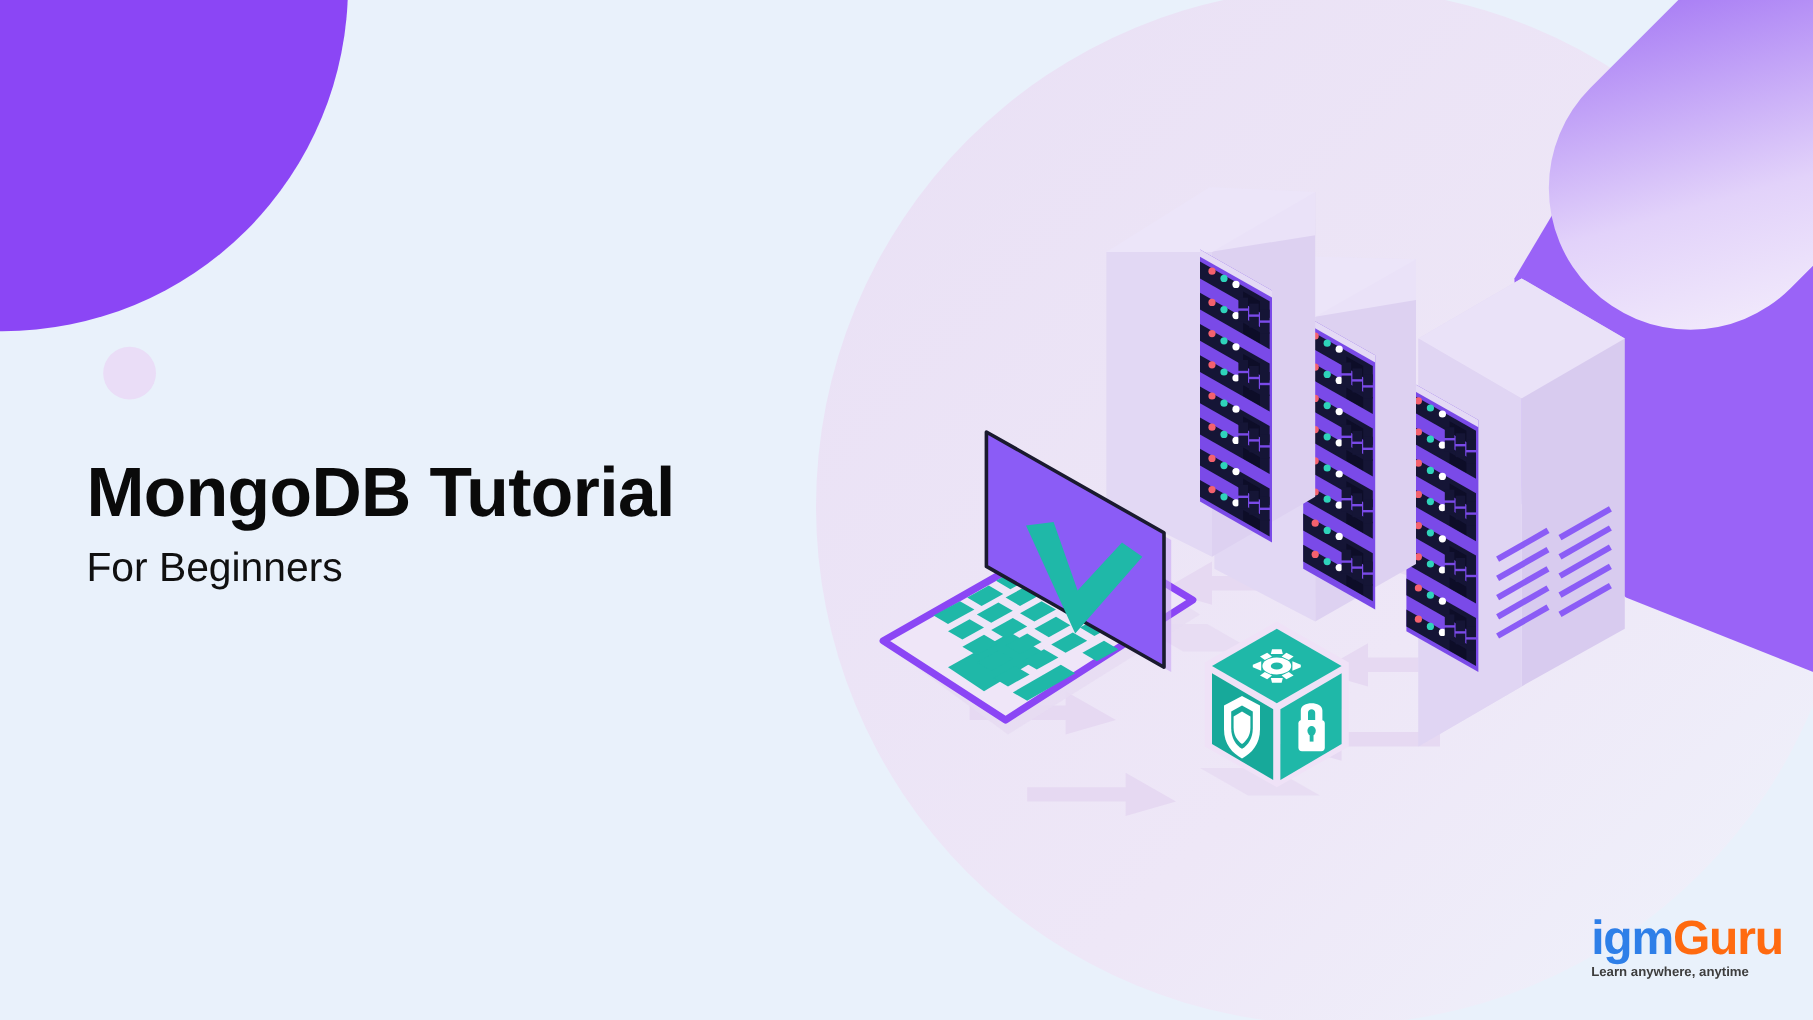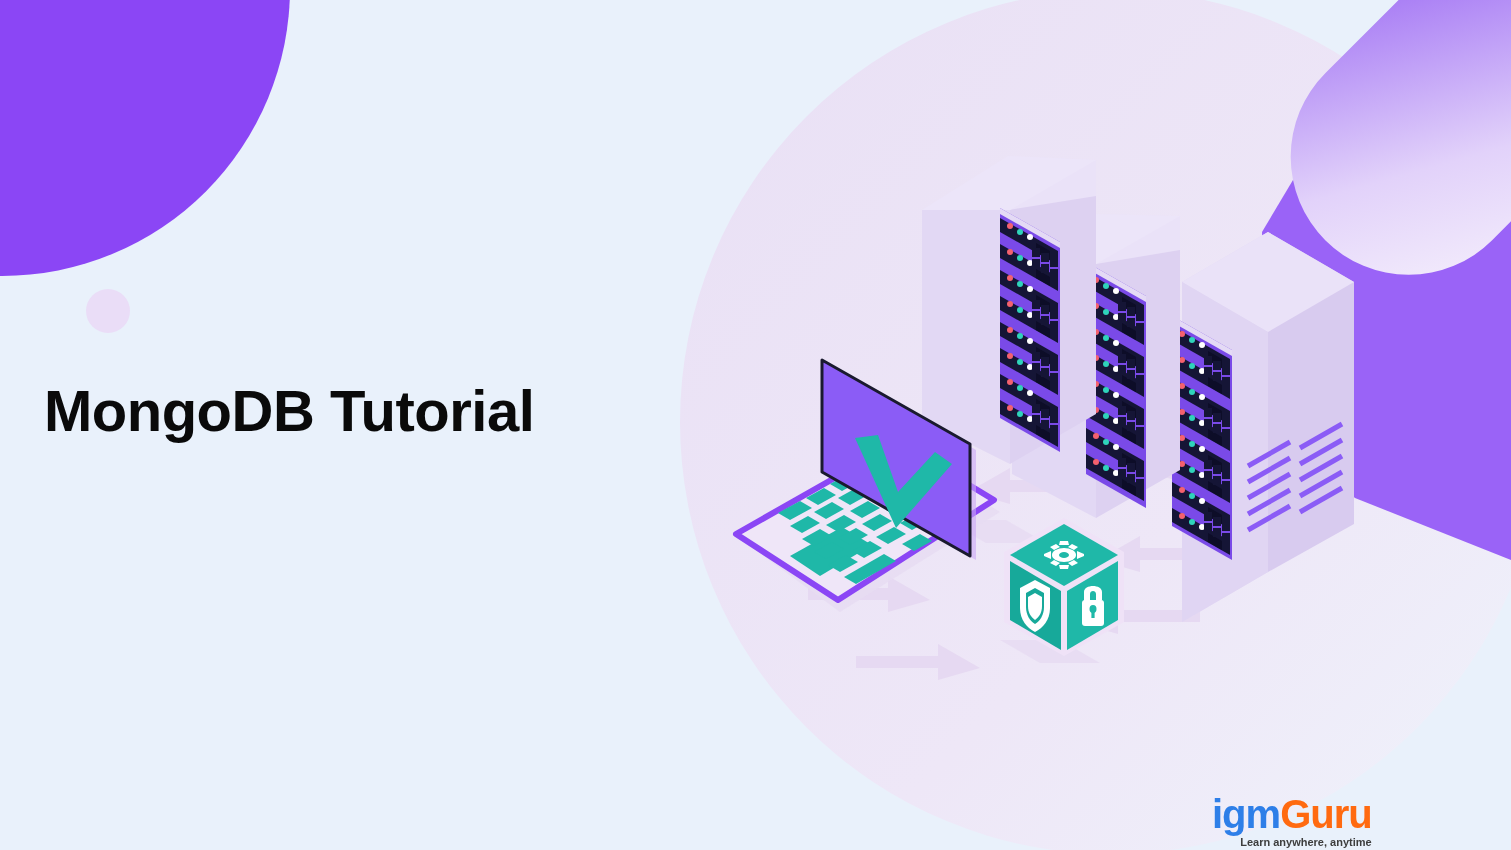--- a/index.html
+++ b/index.html
@@ -18,21 +18,21 @@
   }
   .bg-svg {
     position: absolute;
     inset: 0;
     width: 1511px;
     height: 850px;
     display: block;
   }
   .text-block {
     position: absolute;
-    left: 44px;
+    left: 72px;
     top: 380px;
     width: 640px;
   }
   .headline {
     margin: 0;
     font-family: "Liberation Sans", sans-serif;
     font-size: 58px;
     font-weight: 700;
     letter-spacing: -0.5px;
     line-height: 1.08;
@@ -43,25 +43,24 @@
     margin: 12px 0 0 0;
     font-family: "Liberation Sans", sans-serif;
     font-size: 34px;
     font-weight: 400;
     line-height: 1.1;
     color: #101010;
     white-space: nowrap;
   }
   .logo {
     position: absolute;
-    left: 1212px;
+    left: 1326px;
     top: 762px;
-    text-align: right;
+    text-align: left;
     line-height: 1;
-    margin-top: 32px;
   }
   .logo-word {
     font-family: "Liberation Sans", sans-serif;
     font-size: 40px;
     font-weight: 700;
     letter-spacing: -1px;
     white-space: nowrap;
   }
   .logo-igm { color: #2e7fe8; }
   .logo-guru { color: #ff6a10; }
@@ -545,20 +544,21 @@
           <rect x="-11" y="-6" width="22" height="26" rx="3" fill="#ffffff"></rect>
           <ellipse cx="0" cy="3" rx="3.5" ry="4" fill="#1fb8a8"></ellipse>
           <rect x="-1.6" y="4" width="3.2" height="8" fill="#1fb8a8"></rect>
         </g>
       </g>
     </g>
   </svg>
 
   <div class="text-block">
     <h1 class="headline">MongoDB Tutorial</h1>
+    <p class="subhead">For Beginners</p>
   </div>
 
   <div class="logo">
     <div class="logo-word"><span class="logo-igm">igm</span><span class="logo-guru">Guru</span></div>
     <div class="logo-tag">Learn anywhere, anytime</div>
   </div>
 
 </div>
 
 </body></html>

